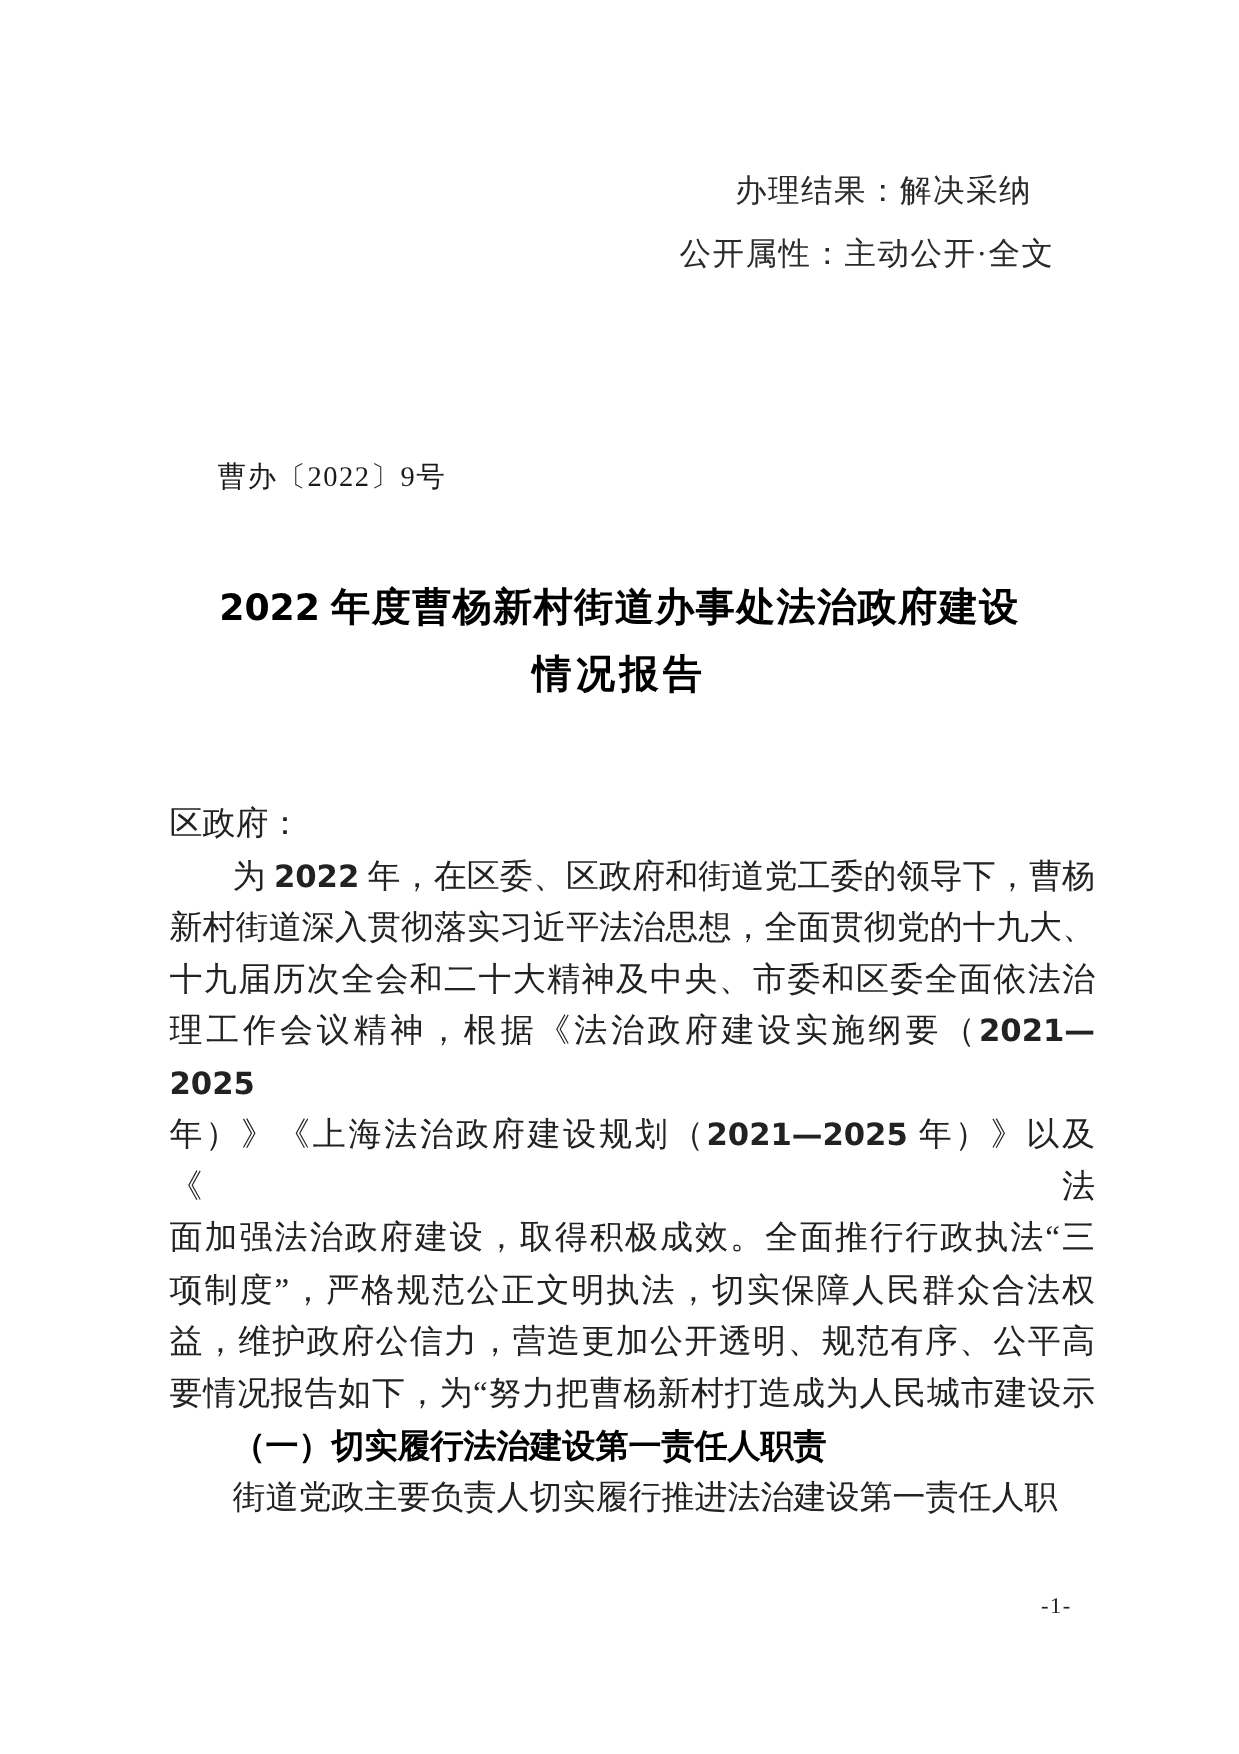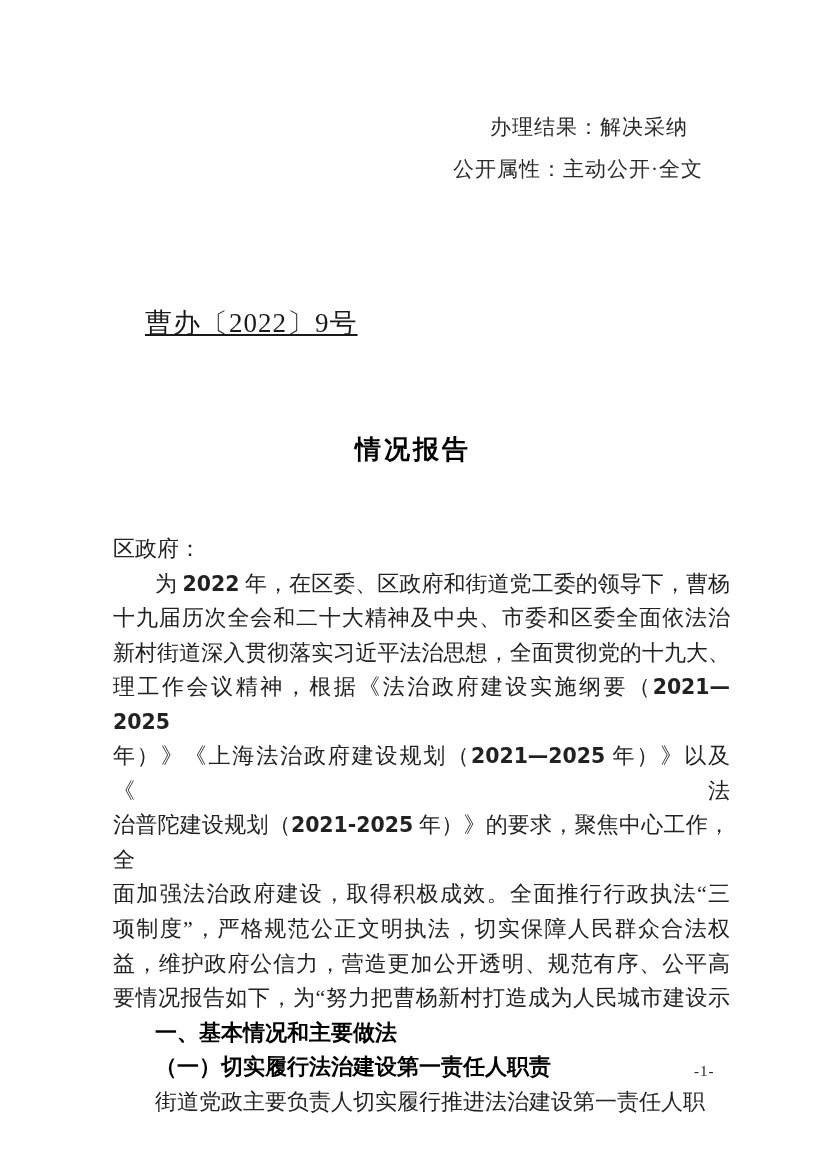--- a/index.html
+++ b/index.html
@@ -22,21 +22,21 @@
   .admin-line {
     font-size: 21px;
     line-height: 22px;
     letter-spacing: 1px;
     color: #2a2a2a;
   }
   .admin-result   { left: 490px; top: 116px; }
   .admin-publicity{ left: 453px; top: 158px; }
 
   
-  .doc-number { left: 145px; top: 305px; font-size: 27px; letter-spacing: 1px; text-decoration: underline; }
+  .doc-number { left: 145px; top: 305px; font-size: 19px; letter-spacing: 1px; }
   .signer     { left: 530px; top: 305px; font-size: 21px; letter-spacing: 2px; }
 
   
   .title-line {
     left: 0; width: 826px;
     text-align: center;
     font-weight: bold;
     font-size: 26px;
     line-height: 30px;
     color: #000;
@@ -86,35 +86,34 @@
 
 <div class="page">
 
   <div class="abs admin-line admin-result">办理结果：解决采纳</div>
 
   <div class="abs admin-line admin-publicity">公开属性：主动公开·全文</div>
 
   <div class="abs doc-number">曹办〔2022〕9号</div>
 
 
+  <div class="abs title-line title-1"><span class="num">2022</span> 年度曹杨新村街道办事处法治政府建设</div>
 
   <div class="abs title-line title-2">情况报告</div>
 
   <div class="body-block">
       <div class="body-line">区政府：</div>
       <div class="body-line fill indent">为 <span class="num">2022</span> 年，在区委、区政府和街道党工委的领导下，曹杨</div>
+      <div class="body-line fill">新村街道深入贯彻落实习近平法治思想，全面贯彻党的十九大、</div>
       <div class="body-line fill">十九届历次全会和二十大精神及中央、市委和区委全面依法治</div>
-      <div class="body-line fill">新村街道深入贯彻落实习近平法治思想，全面贯彻党的十九大、</div>
       <div class="body-line fill">理工作会议精神，根据《法治政府建设实施纲要（<span class="num">2021—2025</span></div>
       <div class="body-line fill">年）》《上海法治政府建设规划（<span class="num">2021—2025</span> 年）》以及《法</div>
-      <div class="body-line fill">治普陀建设规划（<span class="num">2021-2025</span> 年）》的要求，聚焦中心工作，全</div>
       <div class="body-line fill">面加强法治政府建设，取得积极成效。全面推行行政执法“三</div>
       <div class="body-line fill">项制度”，严格规范公正文明执法，切实保障人民群众合法权</div>
       <div class="body-line fill">益，维护政府公信力，营造更加公开透明、规范有序、公平高</div>
       <div class="body-line fill">要情况报告如下，为“努力把曹杨新村打造成为人民城市建设示</div>
-      <div class="body-line indent bold">一、基本情况和主要做法</div>
       <div class="body-line indent bold">（一）切实履行法治建设第一责任人职责</div>
       <div class="body-line indent">街道党政主要负责人切实履行推进法治建设第一责任人职</div>
     </div>
 
   <div class="abs page-number">-1-</div>
 
 </div>
 
 </body></html>

